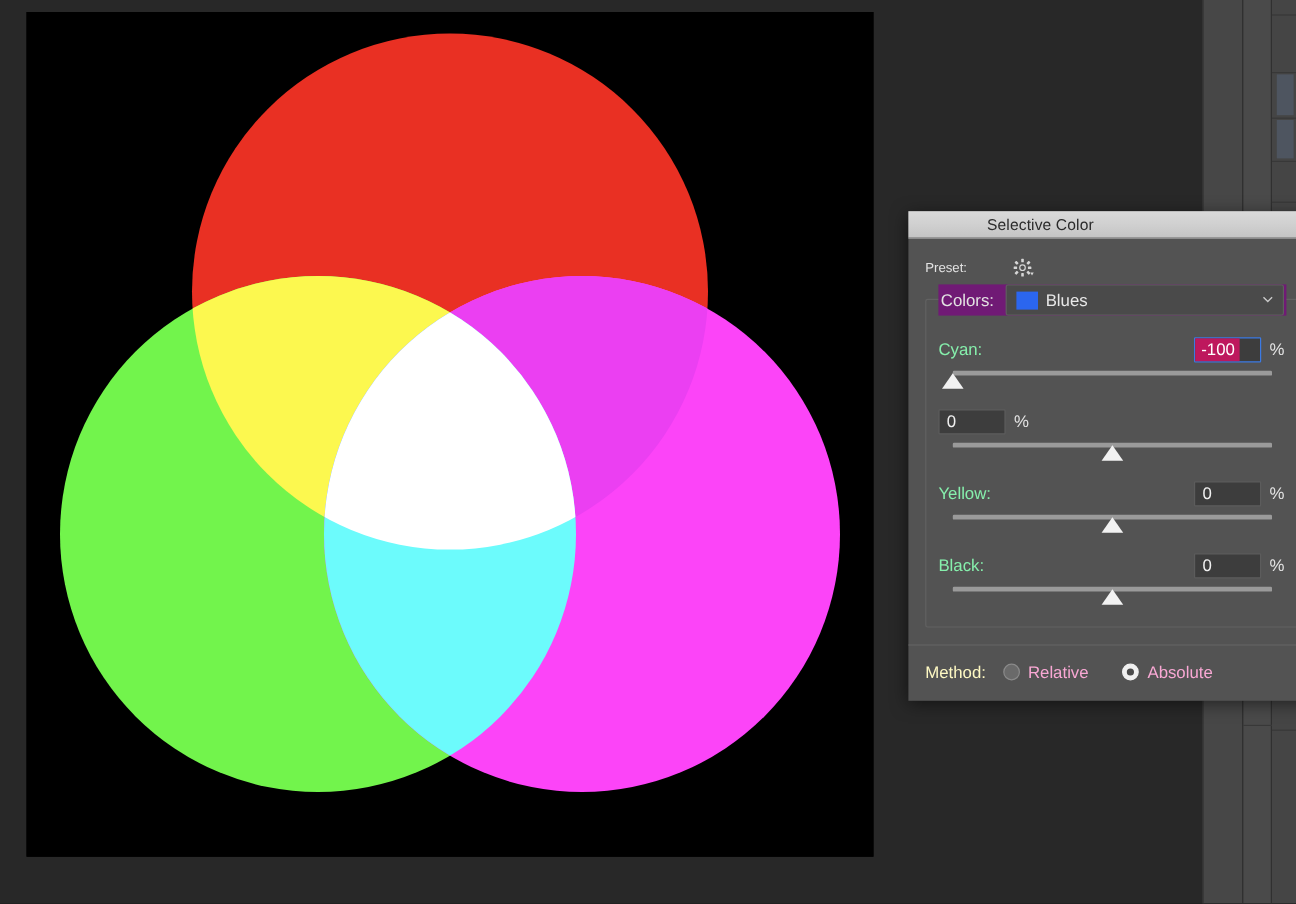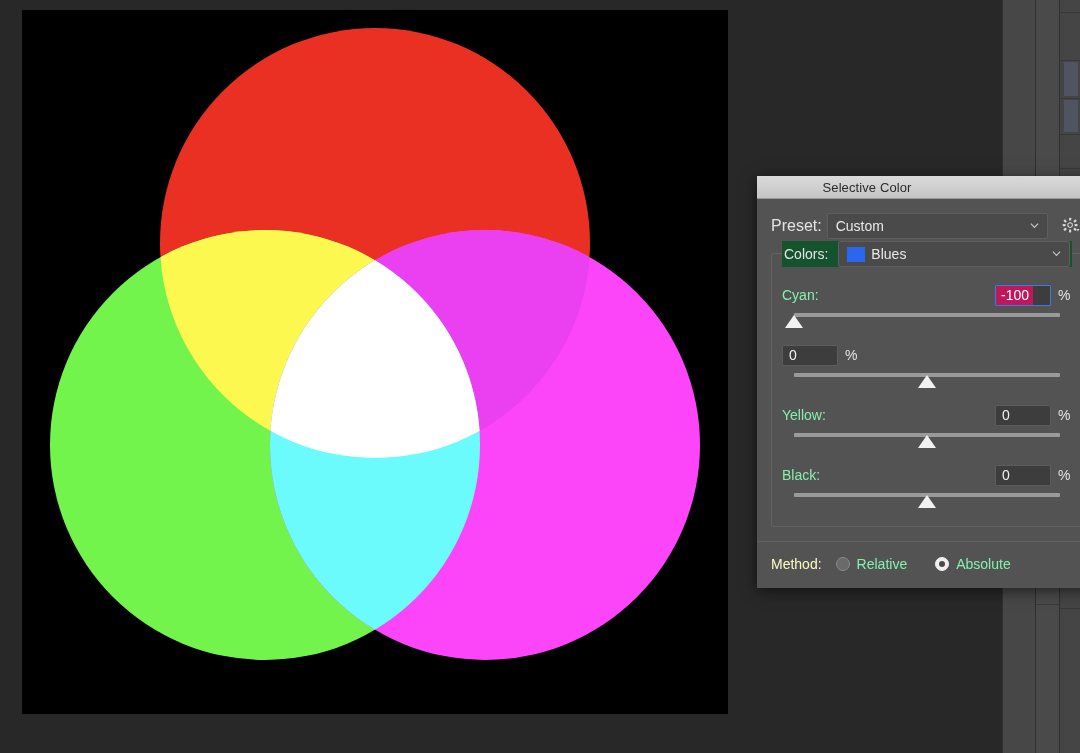--- a/index.html
+++ b/index.html
@@ -92,21 +92,21 @@
   }
 
   .row {
     display: flex;
     align-items: center;
     padding: 0 14px;
   }
 
   .lbl {
     color: #e3e3e3;
-    font-size: 16px;
+    font-size: 11px;
   }
 
   
   #preset-row { margin-bottom: 14px; }
   #preset-label { width: 58px; }
   #preset-select {
     width: 212px;
     height: 24px;
     background: #4a4a4a;
     border: 1px solid #5e5e5e;
@@ -144,21 +144,21 @@
     position: relative;
   }
 
   #colors-row {
     position: absolute;
     top: -13px;
     left: 10px;
     right: 10px;
     display: flex;
     align-items: center;
-    background: #14532d;
+    background: #701a75;
     padding: 0 2px;
   }
   #colors-label { margin-right: 10px; font-size: 14px; color: #e3e3e3; }
   #colors-select {
     flex: 1;
     height: 24px;
     background: #4a4a4a;
     border: 1px solid #5e5e5e;
     border-radius: 2px;
     display: flex;
@@ -280,21 +280,21 @@
     position: relative;
   }
   .radio.on::after {
     content: "";
     position: absolute;
     left: 3px; top: 3px;
     width: 6px; height: 6px;
     border-radius: 50%;
     background: #4a4a4a;
   }
-  .radio-text { color: #86efac; font-size: 14px; }
+  .radio-text { color: #f9a8d4; font-size: 14px; }
 </style>
 </head>
 <body>
 
 <div id="root">
 
   <div class="bg-panel-col" id="panel-col-a"></div>
   <div class="bg-panel-col" id="panel-col-b"></div>
   <div class="bg-panel-col" id="panel-col-c"></div>
 
@@ -356,26 +356,20 @@
 
     <div id="dialog-titlebar">
       <span id="dialog-title">Selective Color</span>
     </div>
 
     <div id="dialog-body">
 
       <div class="row" id="preset-row">
         <span class="lbl" id="preset-label">Preset:</span>
 
-        <div id="preset-select">
-          <span>Custom</span>
-          <svg class="chev" viewBox="0 0 10 10">
-            <path d="M1 3 L5 7 L9 3" fill="none" stroke="#c9c9c9" stroke-width="1.3"></path>
-          </svg>
-        </div>
 
         <div id="gear-btn">
           <svg width="18" height="18" viewBox="0 0 20 20">
             <g fill="#d6d6d6">
               <circle cx="9" cy="9" r="3.1"></circle>
               <rect x="7.8" y="0.8" width="2.4" height="3.2" rx="0.5"></rect>
               <rect x="7.8" y="14.0" width="2.4" height="3.2" rx="0.5"></rect>
               <rect x="0.8" y="7.8" width="3.2" height="2.4" rx="0.5"></rect>
               <rect x="14.0" y="7.8" width="3.2" height="2.4" rx="0.5"></rect>
               <rect x="2.3" y="2.9" width="2.4" height="3.2" rx="0.5" transform="rotate(-45 3.5 4.5)"></rect>

